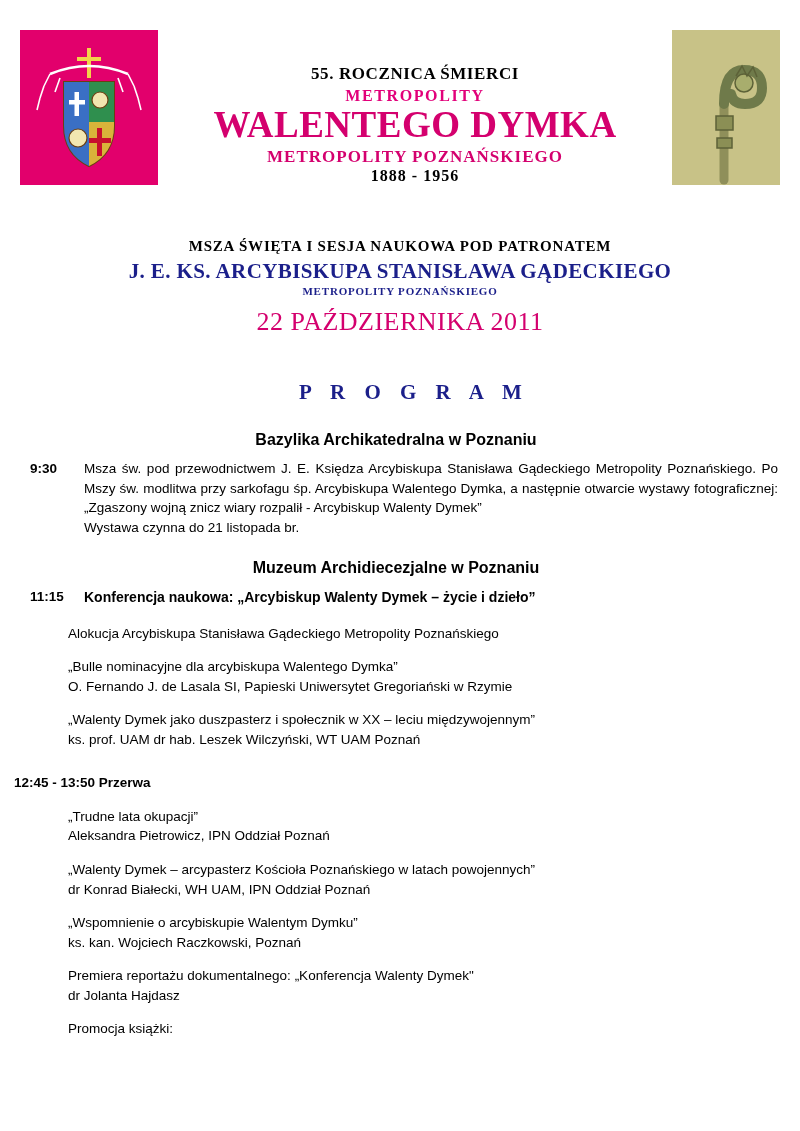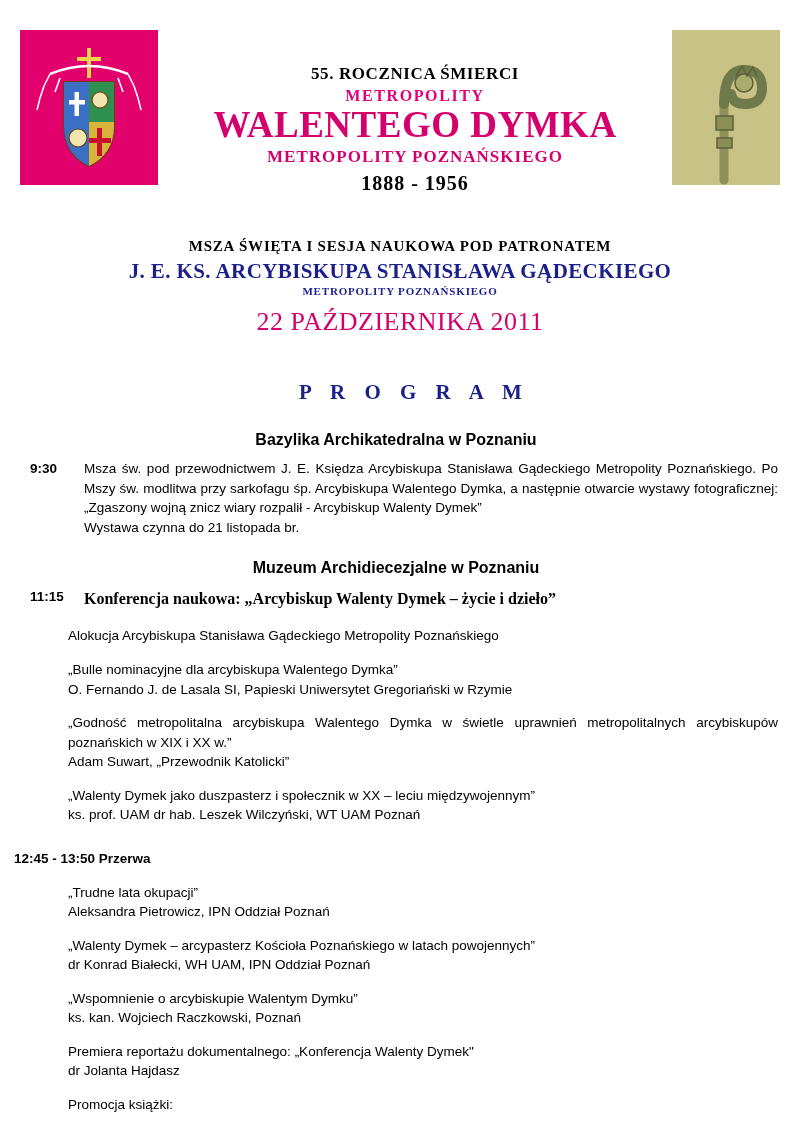--- a/index.html
+++ b/index.html
@@ -74,24 +74,23 @@
     font-family: "Liberation Serif", serif;
     font-weight: bold;
     font-size: 17px;
     letter-spacing: 1px;
     color: #d4006e;
     margin-top: 2px;
   }
   .line-years {
     font-family: "Liberation Serif", serif;
     font-weight: bold;
-    font-size: 20px;
+    font-size: 16px;
     letter-spacing: 1px;
     color: #000000;
-    margin-top: 5px;
   }
 
   
   .subheader {
     text-align: center;
     margin-top: 48px;
   }
   .sub-line1 {
     font-weight: bold;
     font-size: 15px;
@@ -161,22 +160,21 @@
     line-height: 1.45;
   }
   .entry-body {
     flex: 1 1 auto;
     font-size: 13.5px;
     line-height: 1.45;
     text-align: justify;
   }
   .entry-body.bold {
     font-weight: bold;
-    font-size: 16px;
-    font-family: Liberation Serif, serif;
+    font-size: 14px;
   }
   .para {
     margin: 0 0 0 0;
   }
   .block {
     margin-left: 54px;
     font-size: 13.5px;
     line-height: 1.45;
     text-align: justify;
     margin-top: 16px;
@@ -290,24 +288,20 @@
   </div>
 
   <div class="block">
     <div class="para">Alokucja Arcybiskupa Stanisława Gądeckiego Metropolity Poznańskiego</div>
   </div>
   <div class="block tight">
     <div class="para">„Bulle nominacyjne dla arcybiskupa Walentego Dymka”</div>
     <div class="para">O. Fernando J. de Lasala SI, Papieski Uniwersytet Gregoriański w Rzymie</div>
   </div>
   <div class="block tight">
-    <div class="para">„Godność metropolitalna arcybiskupa Walentego Dymka w świetle uprawnień metropolitalnych arcybiskupów poznańskich w XIX i XX w.”</div>
-    <div class="para">Adam Suwart, „Przewodnik Katolicki”</div>
-  </div>
-  <div class="block tight">
     <div class="para">„Walenty Dymek jako duszpasterz i społecznik w XX – leciu międzywojennym”</div>
     <div class="para">ks. prof. UAM dr hab. Leszek Wilczyński, WT UAM Poznań</div>
   </div>
 
   <div class="break-row">
     <div class="time">12:45 - 13:50 Przerwa</div>
   </div>
 
   <div class="block tight">
     <div class="para indent-none">„Trudne lata okupacji”</div>

